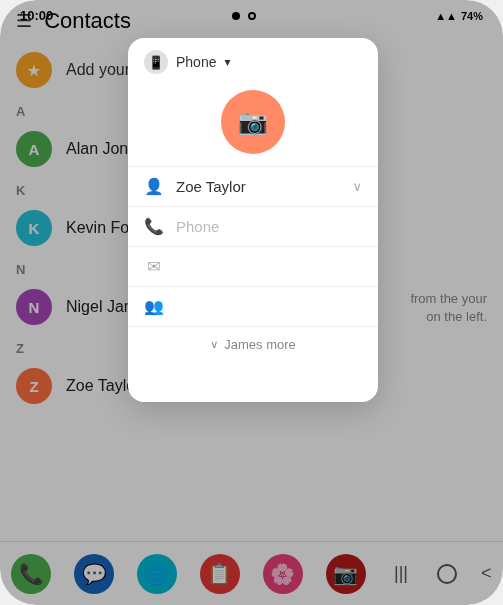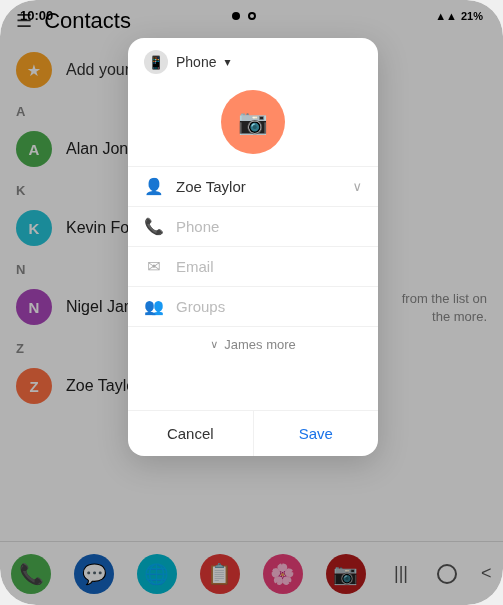--- a/index.html
+++ b/index.html
@@ -344,21 +344,21 @@
 <div class="phone-frame">
 
   <div class="status-bar">
     <span class="status-bar-left">10:00</span>
     <div class="status-bar-center">
       <div class="dot"></div>
       <div class="dot outline"></div>
     </div>
     <div class="status-bar-right">
       <span style="font-size:11px;">▲▲</span>
-      <span style="font-size:11px;">21%</span>
+      <span style="font-size:11px;">74%</span>
     </div>
   </div>
 
   <div class="contacts-bg">
 
     <div class="contacts-header">
       <span class="hamburger">☰</span>
       <span class="contacts-title">Contacts</span>
     </div>
 
@@ -385,21 +385,21 @@
       <span class="contact-name">Nigel James...</span>
     </div>
 
     <div class="section-header">Z</div>
     <div class="contact-row">
       <div class="avatar orange">Z</div>
       <span class="contact-name">Zoe Taylor</span>
     </div>
 
     <div class="right-hint">
-      <span>from the list on the more.</span>
+      <span>from the your on the left.</span>
     </div>
   </div>
 
   <div class="modal-overlay"></div>
 
   <div class="modal-card">
 
     <div class="modal-header">
       <div class="modal-phone-icon">📱</div>
       <span class="modal-header-text">Phone</span>
@@ -416,39 +416,33 @@
       <span class="form-row-chevron">∨</span>
     </div>
 
     <div class="form-row">
       <span class="form-row-icon">📞</span>
       <span class="form-row-label">Phone</span>
     </div>
 
     <div class="form-row">
       <span class="form-row-icon">✉</span>
-      <span class="form-row-label">Email</span>
     </div>
 
     <div class="form-row">
       <span class="form-row-icon">👥</span>
-      <span class="form-row-label">Groups</span>
     </div>
 
     <div class="view-more-row">
       <span style="font-size:11px;">∨</span>
       <span>James more</span>
     </div>
 
     <div style="height: 40px;"></div>
 
-    <div class="modal-footer">
-      <div class="modal-footer-btn">Cancel</div>
-      <div class="modal-footer-btn save">Save</div>
-    </div>
   </div>
 
   <div class="bottom-nav">
     <div class="nav-icon green">📞</div>
     <div class="nav-icon blue">💬</div>
     <div class="nav-icon cyan">🌐</div>
     <div class="nav-icon red">📋</div>
     <div class="nav-icon pink">🌸</div>
     <div class="nav-icon dark-red">📷</div>
     <div class="nav-bar-buttons">

